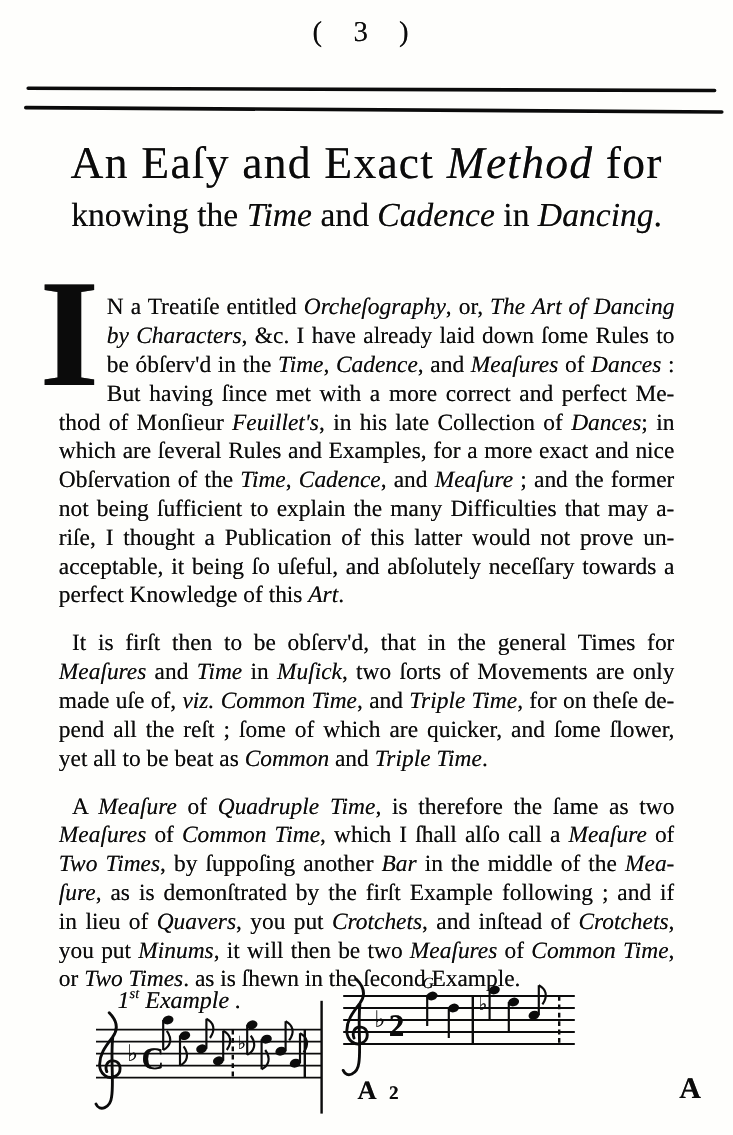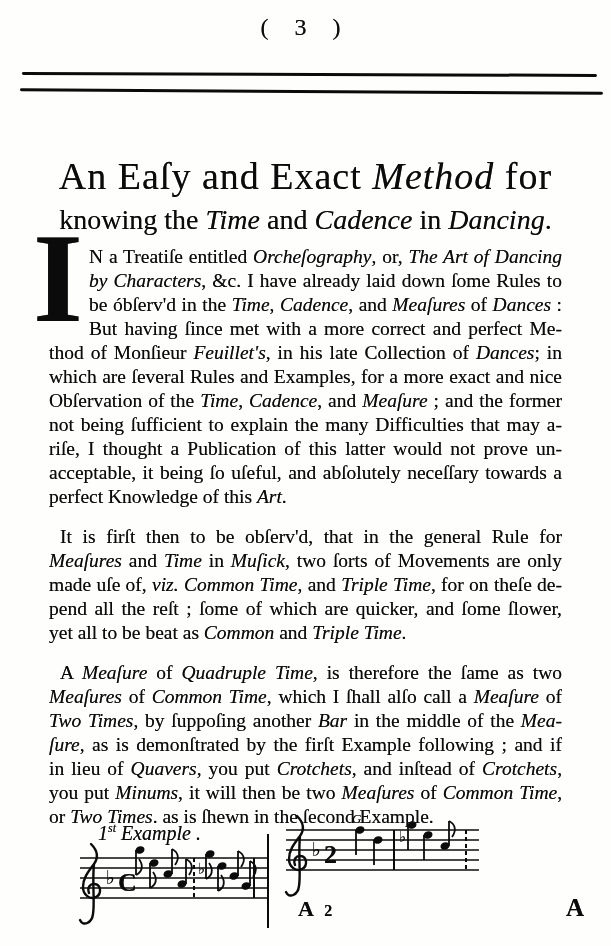--- a/index.html
+++ b/index.html
@@ -8,21 +8,21 @@
     font-family:"Liberation Serif","DejaVu Serif",serif;color:#0b0b0b;
     overflow:hidden;text-shadow:0 0 .5px rgba(10,10,10,.65);
   }
   .page-number{
     position:absolute;top:14px;left:0;width:100%;text-align:center;
     font-size:24px;letter-spacing:10px;
   }
   .rule{position:absolute;background:#0b0b0b;border-radius:2px;}
   .rule-top{top:73px;left:22px;width:575px;height:3px;transform:rotate(.18deg);}
   .rule-bottom{top:90px;left:20px;width:583px;height:3px;transform:rotate(.35deg);}
-  .title{position:absolute;top:112px;left:0;width:611px;text-align:center;margin-top:40px;}
+  .title{position:absolute;top:112px;left:0;width:611px;text-align:center;}
   .title-line1{font-size:38px;line-height:48px;letter-spacing:1px;}
   .title-line2{font-size:28px;line-height:36px;margin-top:2px;}
   .body-text{position:absolute;top:229px;left:33px;width:545px;}
   .dropcap{
     float:left;width:47px;height:94px;margin:3px 9px 0 0;
     font-size:128px;line-height:92px;font-weight:bold;text-align:left;overflow:visible;
   }
   .para{margin:16px;}
   .para.p2{margin-top:10px;}
   .para.p3{margin-top:2px;}
@@ -73,21 +73,21 @@
         <div class="line">But having ſince met with a more correct and perfect Me-</div>
         <div class="line">thod of Monſieur <i>Feuillet's</i>, in his late Collection of <i>Dances</i>; in</div>
         <div class="line">which are ſeveral Rules and Examples, for a more exact and nice</div>
         <div class="line">Obſervation of the <i>Time</i>, <i>Cadence</i>, and <i>Meaſure</i> ; and the former</div>
         <div class="line">not being ſufficient to explain the many Difficulties that may a-</div>
         <div class="line">riſe, I thought a Publication of this latter would not prove un-</div>
         <div class="line">acceptable, it being ſo uſeful, and abſolutely neceſſary towards a</div>
         <div class="line last">perfect Knowledge of this <i>Art</i>.</div>
       </div>
     <div class="para p2">
-        <div class="line indent">It is firſt then to be obſerv'd, that in the general Rule for</div>
+        <div class="line indent">It is firſt then to be obſerv'd, that in the general Times for</div>
         <div class="line"><i>Meaſures</i> and <i>Time</i> in <i>Muſick</i>, two ſorts of Movements are only</div>
         <div class="line">made uſe of, <i>viz.</i> <i>Common Time</i>, and <i>Triple Time</i>, for on theſe de-</div>
         <div class="line">pend all the reſt ; ſome of which are quicker, and ſome ſlower,</div>
         <div class="line last">yet all to be beat as <i>Common</i> and <i>Triple Time</i>.</div>
       </div>
     <div class="para p3">
         <div class="line indent">A <i>Meaſure</i> of <i>Quadruple Time</i>, is therefore the ſame as two</div>
         <div class="line"><i>Meaſures</i> of <i>Common Time</i>, which I ſhall alſo call a <i>Meaſure</i> of</div>
         <div class="line"><i>Two Times</i>, by ſuppoſing another <i>Bar</i> in the middle of the <i>Mea-</i></div>
         <div class="line"><i>ſure</i>, as is demonſtrated by the firſt Example following ; and if</div>

